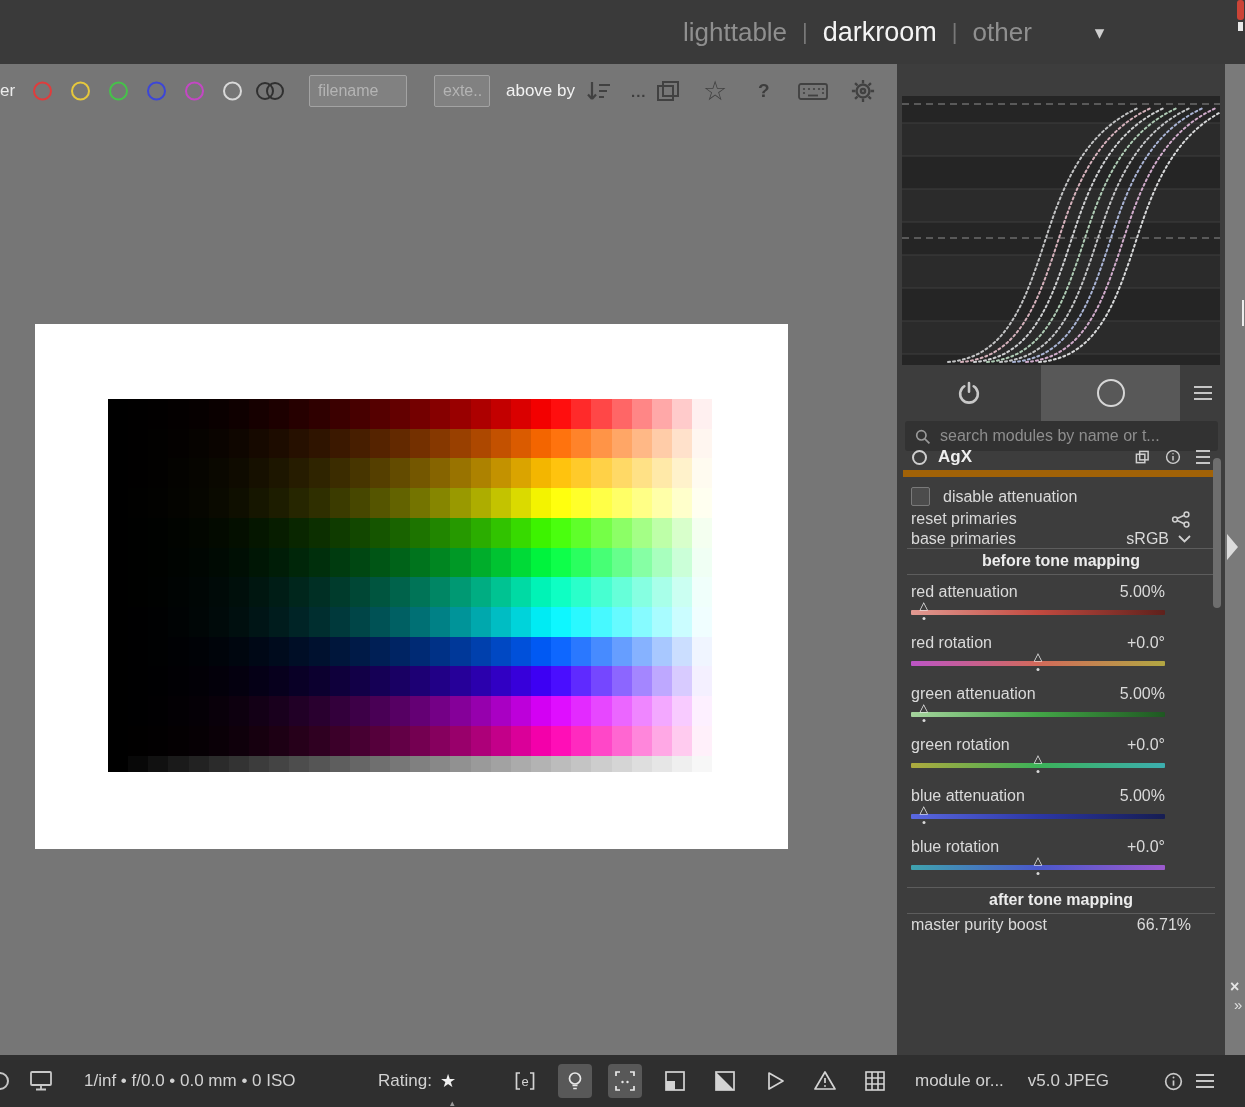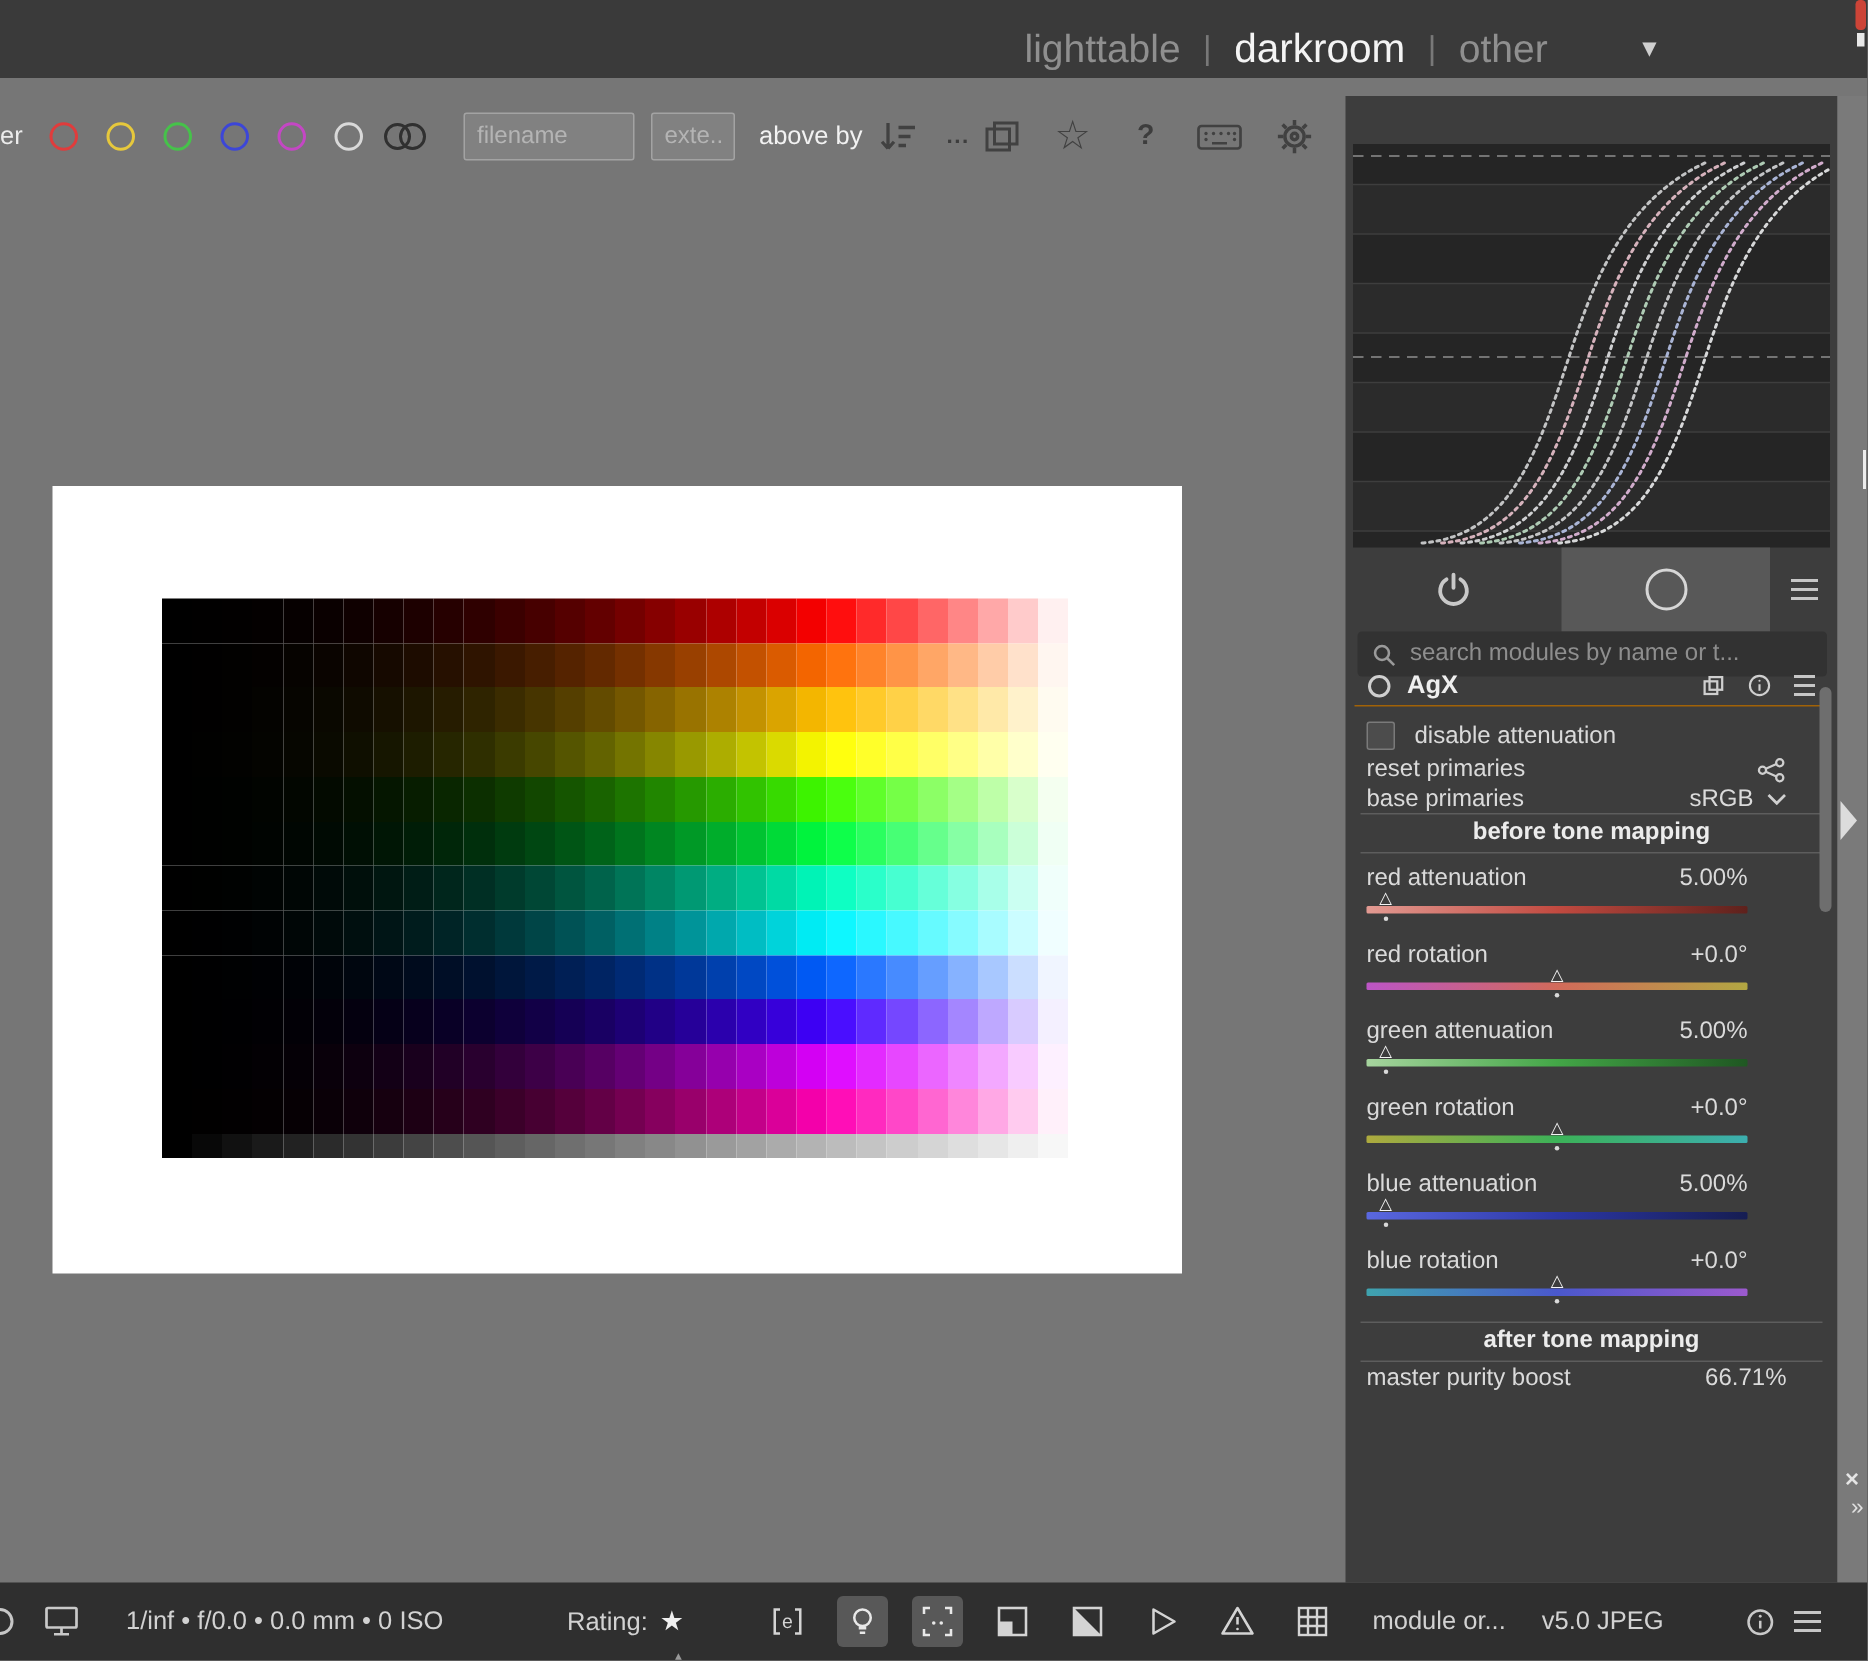--- a/index.html
+++ b/index.html
@@ -1,19 +1,19 @@
 <!DOCTYPE html>
 <html><head>
 <meta charset="utf-8">
 <style>
   html,body{margin:0;padding:0;background:#555;}
   .screen{position:relative;width:1245px;height:1107px;background:#767676;overflow:hidden;
           font-family:"Liberation Sans","DejaVu Sans",sans-serif;-webkit-font-smoothing:antialiased;}
   
-  .top-bar{position:absolute;left:0;top:0;width:100%;height:52px;background:#3a3a3a;}
+  .top-bar{position:absolute;left:0;top:0;width:100%;height:64px;background:#3a3a3a;}
   .views{position:absolute;left:668px;top:0;height:64px;display:flex;align-items:center;}
   .view{font-size:26px;color:#8f8f8f;padding:0 15px;white-space:nowrap;}
   .view.active{color:#f4f4f4;font-size:27px;}
   .vsep{color:#787878;font-size:22px;}
   .views .caret{color:#cfcfcf;font-size:19px;margin-left:48px;}
   
   .toolbar{position:absolute;left:0;top:64px;width:897px;height:53px;background:#767676;}
   .titem{position:absolute;top:50%;transform:translateY(-50%);}
   .clip-label{left:0;color:#ececec;font-size:17px;}
   .clabels{left:33px;display:flex;gap:19px;}
@@ -42,21 +42,21 @@
   .toggle-cell.active{background:#585858;}
   .ring{width:24px;height:24px;border:2px solid #d6d6d6;border-radius:50%;}
   .bars{display:flex;flex-direction:column;gap:4px;}
   .bars i{width:18px;height:2px;background:#c6c6c6;display:block;}
   .bars.small i{width:14px;}
   .search-row{position:absolute;left:8px;right:7px;top:357px;height:30px;background:#323232;border-radius:3px;
               display:flex;align-items:center;gap:7px;padding:0 9px;box-sizing:border-box;}
   .search-row input{flex:1;background:transparent;border:none;outline:none;color:#c8c8c8;font-size:16px;}
   .search-row input::placeholder{color:#8e8e8e;}
   .module{position:absolute;left:0;right:0;top:380px;bottom:0;}
-  .mod-header{height:26px;margin:0 6px;border-bottom:1px solid #a16207;display:flex;align-items:center;gap:11px;padding:0 9px;}
+  .mod-header{height:26px;margin:0 6px;border-bottom:7px solid #a16207;display:flex;align-items:center;gap:11px;padding:0 9px;}
   .mod-title{font-weight:bold;font-size:17px;color:#efefef;}
   .mod-header-icons{margin-left:auto;display:flex;gap:15px;align-items:center;}
   .mod-toggle{width:15px;height:15px;border:2px solid #cfcfcf;border-radius:50%;box-sizing:border-box;}
   .tabs{margin:14px 14px 0;display:flex;height:32px;}
   .tab{flex:1;display:flex;align-items:center;justify-content:center;font-size:16px;color:#dadada;box-sizing:border-box;}
   .tab.inactive{background:#4a4a4a;}
   .tab.active{border-bottom:2px solid #ececec;}
   .mod-row{margin:10px 34px 0 14px;display:flex;align-items:center;font-size:16px;color:#dadada;}
   .mod-row.tight{margin-top:4px;}
   .mod-row.tighter{margin-top:2px;}
@@ -127,21 +127,21 @@
       <span class="clabel" style="border-color: rgb(60, 70, 216);"></span>
       <span class="clabel" style="border-color: rgb(196, 71, 196);"></span>
       <span class="clabel" style="border-color: rgb(217, 217, 217);"></span>
     </div>
     <span class="titem" style="left:254px;">
       <svg width="32" height="24" viewBox="0 0 32 24" fill="none" stroke="#303030" stroke-width="2">
         <circle cx="11" cy="12" r="8"></circle>
           <circle cx="21" cy="12" r="8"></circle>
       </svg>
     </span>
-    <input class="titem tb-input" style="left: 309px; width: 114px;" placeholder="filename">
+    <input class="titem tb-input" style="left: 309px; width: 98px;" placeholder="filename">
     <input class="titem tb-input" style="left: 434px; width: 56px;" placeholder="exte...">
     <span class="titem sortby" style="left:506px;">above by</span>
     <span class="titem" style="left:585px;">
       <svg width="28" height="26" viewBox="0 0 28 26" fill="none" stroke="#414141" stroke-width="2.2">
         <path d="M7 4 v17 M7 21 l-4 -4.5 M7 21 l4 -4.5"></path>
         <path d="M14 7 h11 M14 13 h8 M14 19 h5"></path>
       </svg>
     </span>
     <span class="titem tb-dots" style="left:631px;">...</span>
     <span class="titem" style="left:654px;">

